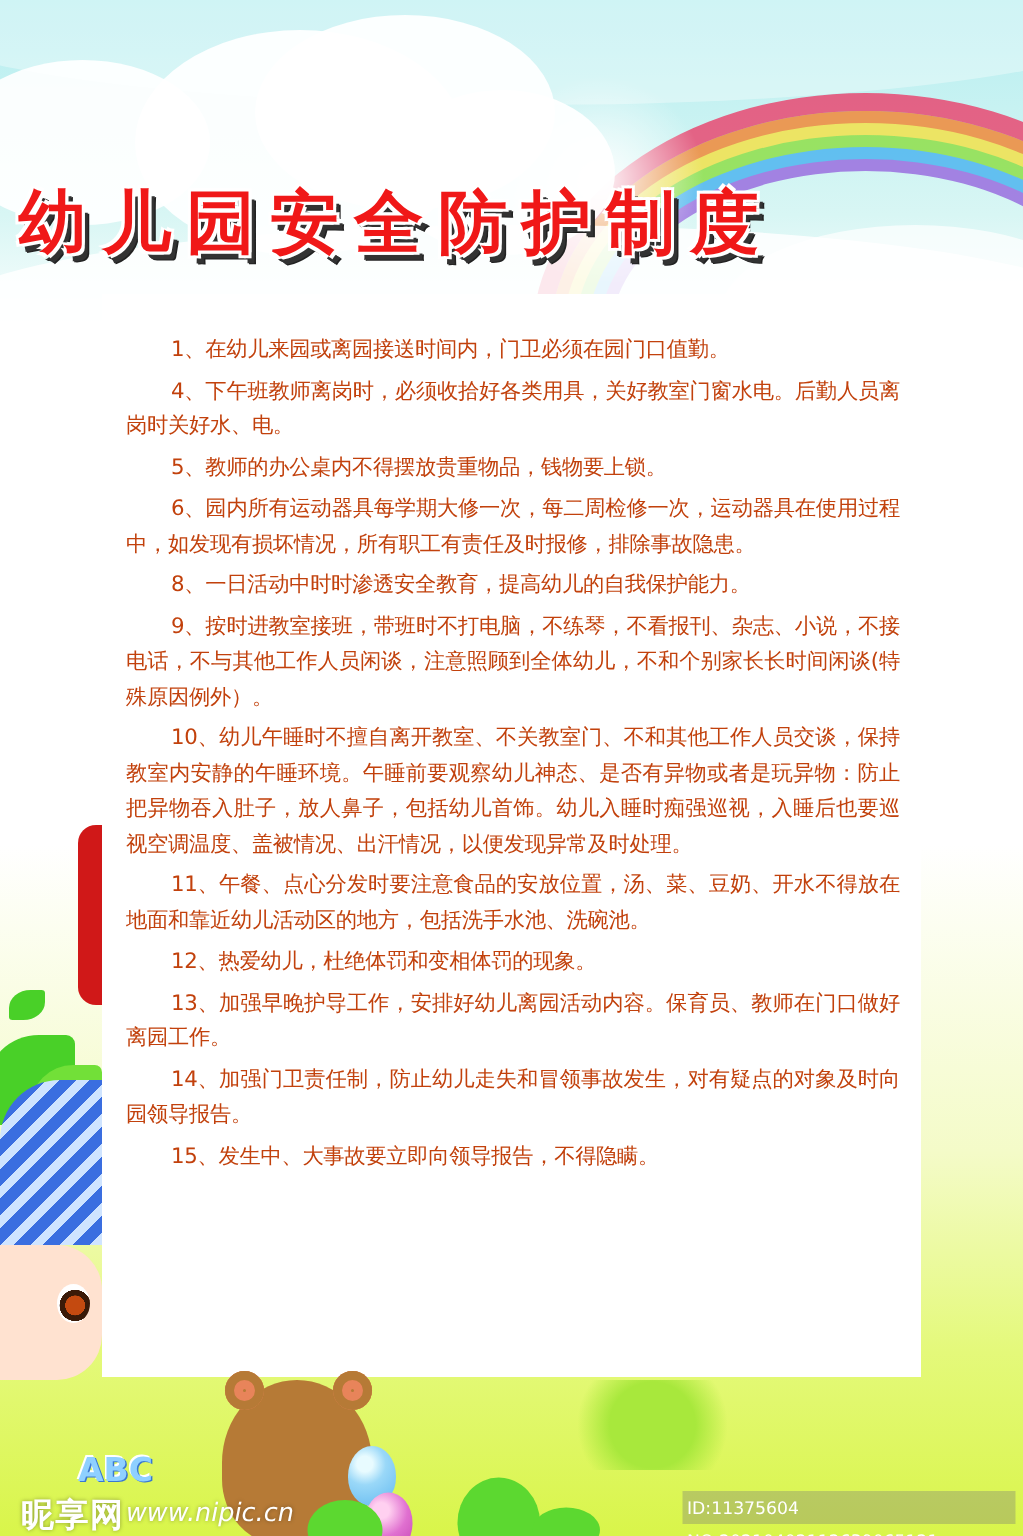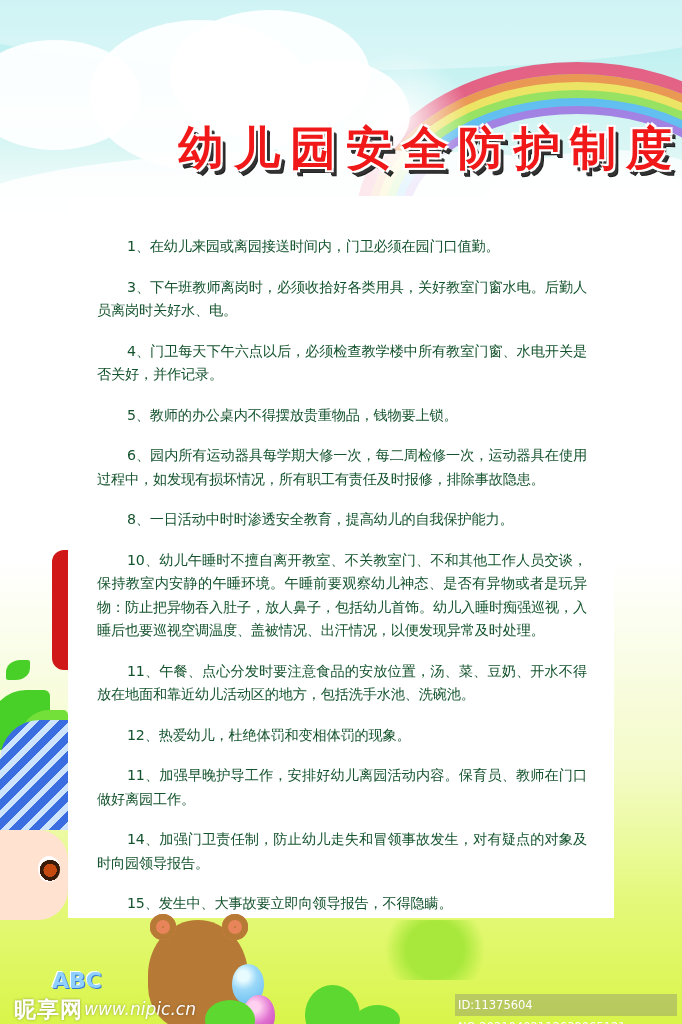--- a/index.html
+++ b/index.html
@@ -11,36 +11,36 @@
   .sky { position: absolute; left: 0; top: 0; width: 682px; height: 240px; overflow: hidden; }
   .sky-band { position: absolute; left: -60px; top: -40px; width: 820px; height: 110px; border-radius: 50%;
     background: rgba(255,255,255,0.35); }
   .cloud { position: absolute; background: #fff; border-radius: 50%; opacity: .92; }
   .rainbow { position: absolute; left: 355px; top: 62px; width: 420px; height: 300px; border-radius: 50%;
     border: 12px solid #e84a72; box-shadow:
       inset 0 0 0 8px #f08a3a, inset 0 0 0 16px #f2e24c, inset 0 0 0 24px #8fe04a,
       inset 0 0 0 32px #4fb6f0, inset 0 0 0 40px #9a6fe0; opacity: .85; }
   .rainbow-fade { position: absolute; left: 330px; top: 50px; width: 140px; height: 140px;
     background: radial-gradient(ellipse at center, rgba(255,255,255,.95) 0%, rgba(255,255,255,0) 70%); }
-  .title-wrap { position: absolute; left: 0; top: 118px; width: 682px; text-align: right; }
+  .title-wrap { position: absolute; left: 0; top: 118px; width: 682px; text-align: left; }
   .title {
     display: inline-block; font-family: "DejaVu Sans", sans-serif; font-weight: bold;
     font-size: 46px; letter-spacing: 10px; color: #f01818;
     text-shadow: 2px 2px 0 #fff, -2px -2px 0 #fff, 2px -2px 0 #fff, -2px 2px 0 #fff,
                  4px 5px 0 #333, 5px 6px 0 #222;
     margin-left: 12px;
   }
   .panel {
     position: absolute; left: 68px; top: 196px; width: 546px; height: 722px;
     background: #ffffff;
   }
   .panel-inner { position: absolute; left: 12px; top: 22px; width: 524px; }
   .para {
     font-family: "DejaVu Sans", sans-serif; font-size: 14.2px; line-height: 23.5px;
-    color: #14532d; text-indent: 30px; margin: 17px; text-align: justify; letter-spacing: -0.2px;
+    color: #c2410c; text-indent: 30px; margin: 4px; text-align: justify; letter-spacing: -0.2px;
   }
   .deco-left { position: absolute; left: 0; top: 540px; width: 70px; height: 420px; }
   .flower { position: absolute; border-radius: 50%; }
   .leaf { position: absolute; background: #49d028; border-radius: 60% 10% 60% 10%; }
   .girl-hat { position: absolute; left: 0; top: 720px; width: 68px; height: 110px;
     background: repeating-linear-gradient(135deg, #3a6ee0 0 8px, #cfe4ff 8px 14px); border-radius: 40px 0 0 0; }
   .girl-face { position: absolute; left: 0; top: 830px; width: 68px; height: 90px; background: #ffe2d0; border-radius: 0 30px 30px 0; }
   .girl-eye { position: absolute; left: 38px; top: 856px; width: 22px; height: 26px; border-radius: 50%;
     background: radial-gradient(circle at 55% 55%, #c44a10 0 35%, #3a1a08 36% 55%, #fff 56%); }
   .bear { position: absolute; left: 148px; top: 920px; width: 100px; height: 110px; background: #b67a36; border-radius: 50% 50% 40% 40%; }
@@ -83,29 +83,29 @@
   <div class="leaf" style="left:-10px;top:150px;width:60px;height:60px;"></div>
   <div class="leaf" style="left:20px;top:170px;width:48px;height:48px;background:#72e038;"></div>
 </div>
 <div class="girl-hat"></div>
 <div class="girl-face"></div>
 <div class="girl-eye"></div>
 
 <div class="panel">
   <div class="panel-inner">
     <p class="para">1、在幼儿来园或离园接送时间内，门卫必须在园门口值勤。</p>
-    <p class="para">3、下午班教师离岗时，必须收拾好各类用具，关好教室门窗水电。后勤人员离岗时关好水、电。</p>
-    <p class="para">4、门卫每天下午六点以后，必须检查教学楼中所有教室门窗、水电开关是否关好，并作记录。</p>
+    <p class="para">4、下午班教师离岗时，必须收拾好各类用具，关好教室门窗水电。后勤人员离岗时关好水、电。</p>
     <p class="para">5、教师的办公桌内不得摆放贵重物品，钱物要上锁。</p>
     <p class="para">6、园内所有运动器具每学期大修一次，每二周检修一次，运动器具在使用过程中，如发现有损坏情况，所有职工有责任及时报修，排除事故隐患。</p>
     <p class="para">8、一日活动中时时渗透安全教育，提高幼儿的自我保护能力。</p>
+    <p class="para">9、按时进教室接班，带班时不打电脑，不练琴，不看报刊、杂志、小说，不接电话，不与其他工作人员闲谈，注意照顾到全体幼儿，不和个别家长长时间闲谈(特殊原因例外）。</p>
     <p class="para">10、幼儿午睡时不擅自离开教室、不关教室门、不和其他工作人员交谈，保持教室内安静的午睡环境。午睡前要观察幼儿神态、是否有异物或者是玩异物：防止把异物吞入肚子，放人鼻子，包括幼儿首饰。幼儿入睡时痴强巡视，入睡后也要巡视空调温度、盖被情况、出汗情况，以便发现异常及时处理。</p>
     <p class="para">11、午餐、点心分发时要注意食品的安放位置，汤、菜、豆奶、开水不得放在地面和靠近幼儿活动区的地方，包括洗手水池、洗碗池。</p>
     <p class="para">12、热爱幼儿，杜绝体罚和变相体罚的现象。</p>
-    <p class="para">11、加强早晚护导工作，安排好幼儿离园活动内容。保育员、教师在门口做好离园工作。</p>
+    <p class="para">13、加强早晚护导工作，安排好幼儿离园活动内容。保育员、教师在门口做好离园工作。</p>
     <p class="para">14、加强门卫责任制，防止幼儿走失和冒领事故发生，对有疑点的对象及时向园领导报告。</p>
     <p class="para">15、发生中、大事故要立即向领导报告，不得隐瞒。</p>
   </div>
 </div>
 
 <div class="bear"></div>
 <div class="bear-ear" style="left:150px;top:914px;"></div>
 <div class="bear-ear" style="left:222px;top:914px;"></div>
 <div class="greens"></div>
 <div class="balloon" style="left:232px;top:964px;width:32px;height:40px;background:radial-gradient(circle at 35% 30%, #e8fbff 0 15%, #9ad8f8 40%, #60b8f0 100%);"></div>

